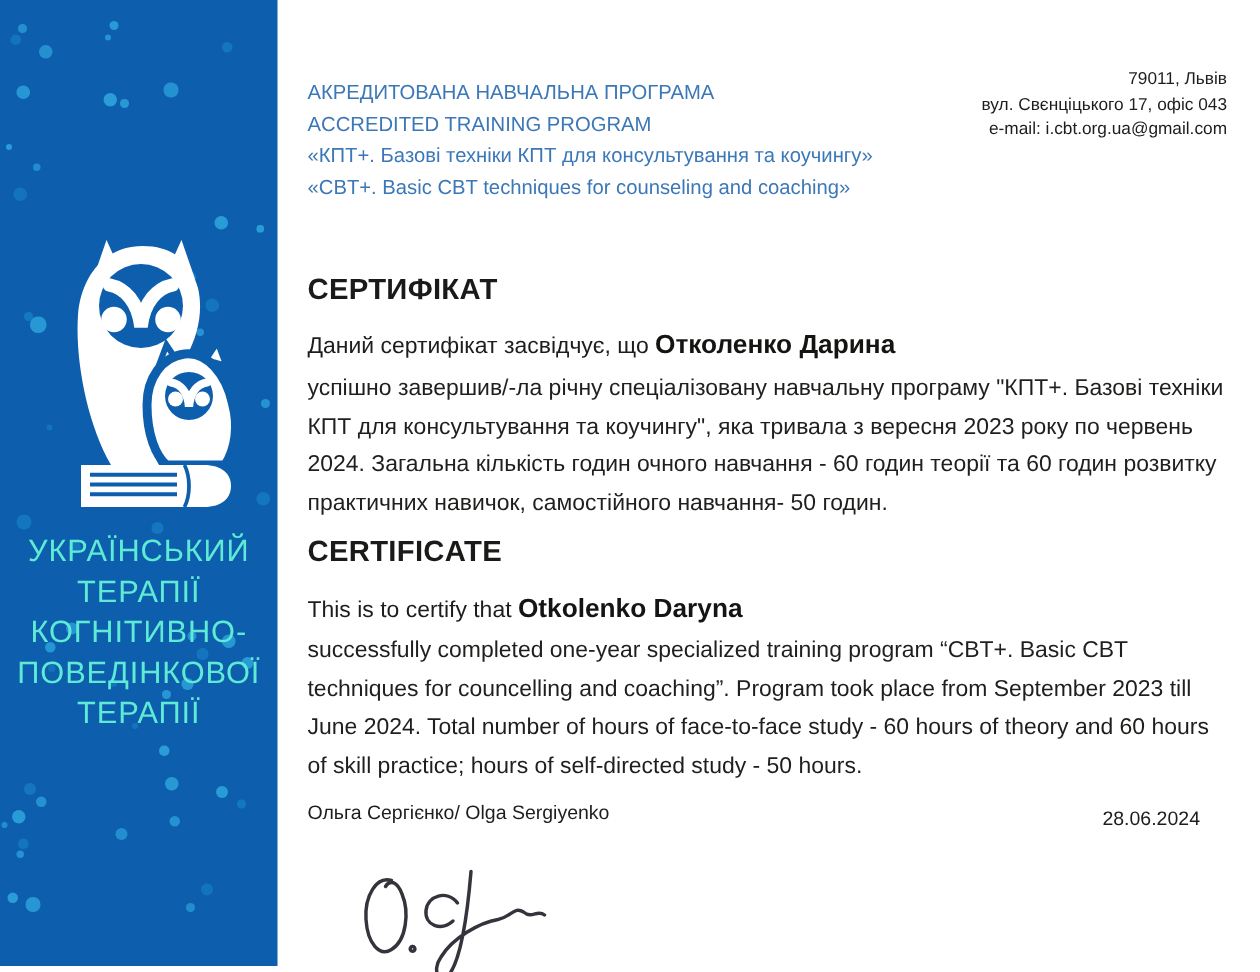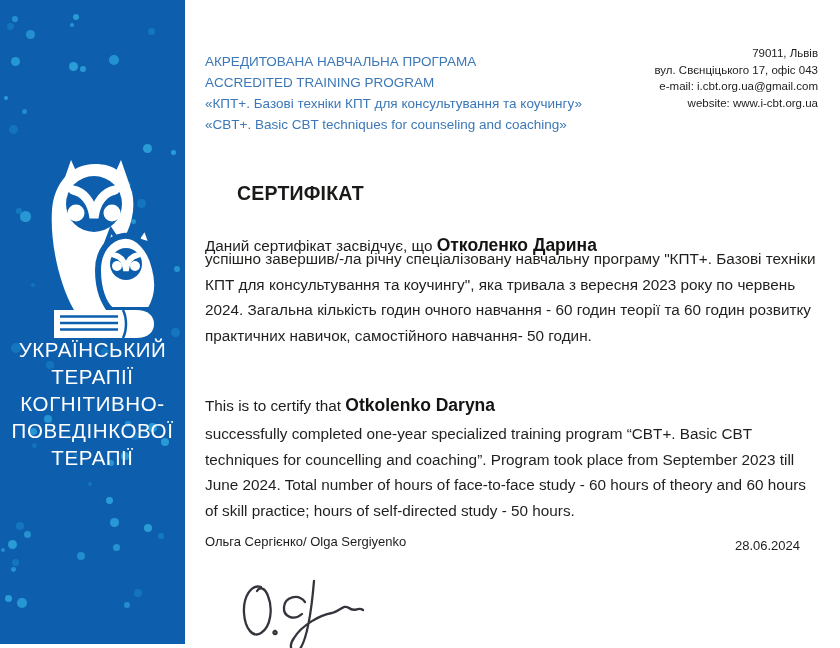--- a/index.html
+++ b/index.html
@@ -8,43 +8,43 @@
     font-family:"Liberation Sans","DejaVu Sans",sans-serif; overflow:hidden;
     color:#1d1d1b;
   }
   
   .sidebar {
     position:absolute; left:0; top:0; width:185px; height:644px;
     background:#0d5fae; overflow:hidden;
   }
   .logo { position:absolute; left:18px; top:152px; width:150px; height:200px; z-index:2; }
   .institute {
-    position:absolute; top:336px; left:0; width:100%; text-align:center;
-    color:#ffffff; font-size:20.5px; line-height:27px; letter-spacing:0.6px;
+    position:absolute; top:354px; left:0; width:100%; text-align:center;
+    color:#5eead4; font-size:20.5px; line-height:27px; letter-spacing:0.6px;
     font-weight:400; z-index:2;
   }
   
   .main { position:absolute; left:185px; top:17px; width:655px; height:648px; }
   .header-program {
     position:absolute; left:20px; top:34px;
     color:#3c78b7; font-size:13.5px; line-height:21px; font-weight:400;
   }
   .contact {
     position:absolute; right:22px; top:28px; text-align:right;
     font-size:11.5px; line-height:16.5px; color:#1d1d1b;
   }
   .title {
     position:absolute; left:20px; font-size:19.5px; font-weight:700;
     color:#1a1a18; letter-spacing:0.2px;
   }
-  .title-uk { top:165px;margin-left:32px; }
+  .title-uk { top:165px; }
   .title-en { top:340px; }
   .certify-line { position:absolute; left:20px; font-size:15.3px; color:#1d1d1b; }
   .certify-line b { font-size:17.5px; font-weight:700; color:#141412; }
-  .certify-uk { top:202px;margin-top:16px; }
+  .certify-uk { top:202px; }
   .certify-en { top:378px;text-align:center; }
   .body-par {
     position:absolute; left:20px; width:612px; font-size:15.3px;
     line-height:25.5px; color:#1f1f1d; margin:0;
   }
   .body-uk { top:229px; }
   .body-en { top:404px; }
   .sign-block { position:absolute; left:20px; top:516px; font-size:13px; line-height:18px; }
   .date { position:absolute; right:40px; top:521px; font-size:13px; }
   .signature-svg { position:absolute; left:46px; top:558px; width:134px; height:82px; }
@@ -154,29 +154,29 @@
       <div>АКРЕДИТОВАНА НАВЧАЛЬНА ПРОГРАМА</div>
       <div>ACCREDITED TRAINING PROGRAM</div>
       <div>«КПТ+. Базові техніки КПТ для консультування та коучингу»</div>
       <div>«CBT+. Basic CBT techniques for counseling and coaching»</div>
     </div>
 
     <div class="contact">
       <div>79011, Львів</div>
       <div>вул. Свєнціцького 17, офіс 043</div>
       <div>e-mail: i.cbt.org.ua@gmail.com</div>
-      <div>website: www.i-cbt.org.ua</div>
     </div>
 
     <div class="title title-uk">СЕРТИФІКАТ</div>
     <div class="certify-line certify-uk">
       <span>Даний сертифікат засвідчує, що </span><b>Отколенко Дарина</b>
     </div>
     <p class="body-par body-uk">успішно  завершив/-ла річну спеціалізовану навчальну програму "КПТ+. Базові техніки КПТ для консультування та коучингу", яка тривала з вересня 2023 року по червень 2024. Загальна кількість годин очного навчання - 60 годин теорії та 60 годин розвитку практичних навичок, самостійного навчання- 50 годин.</p>
 
+    <div class="title title-en">CERTIFICATE</div>
     <div class="certify-line certify-en">
       <span>This is to certify that </span><b>Otkolenko Daryna</b>
     </div>
     <p class="body-par body-en">successfully completed one-year specialized training program “CBT+. Basic CBT techniques for councelling and coaching”. Program took place from September 2023 till June 2024. Total number of hours of face-to-face study - 60 hours of theory and 60 hours of skill practice; hours of self-directed study - 50 hours.</p>
 
     <div class="sign-block">
       <div>Ольга Сергієнко/ Olga Sergiyenko</div>
     </div>
 
     <div class="date">28.06.2024</div>

